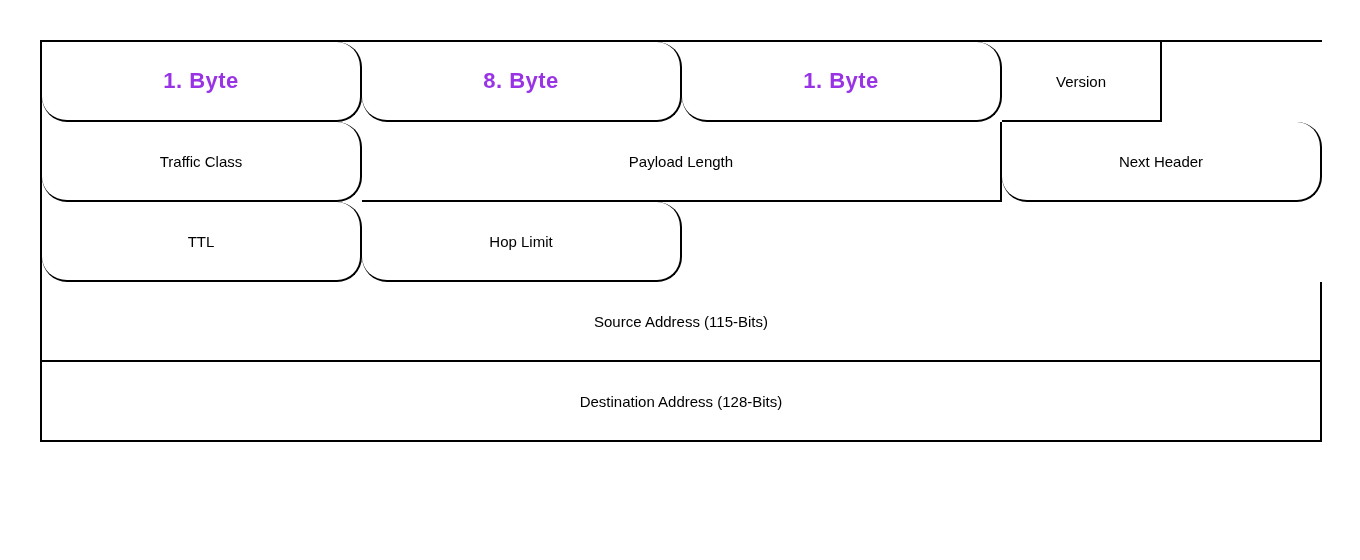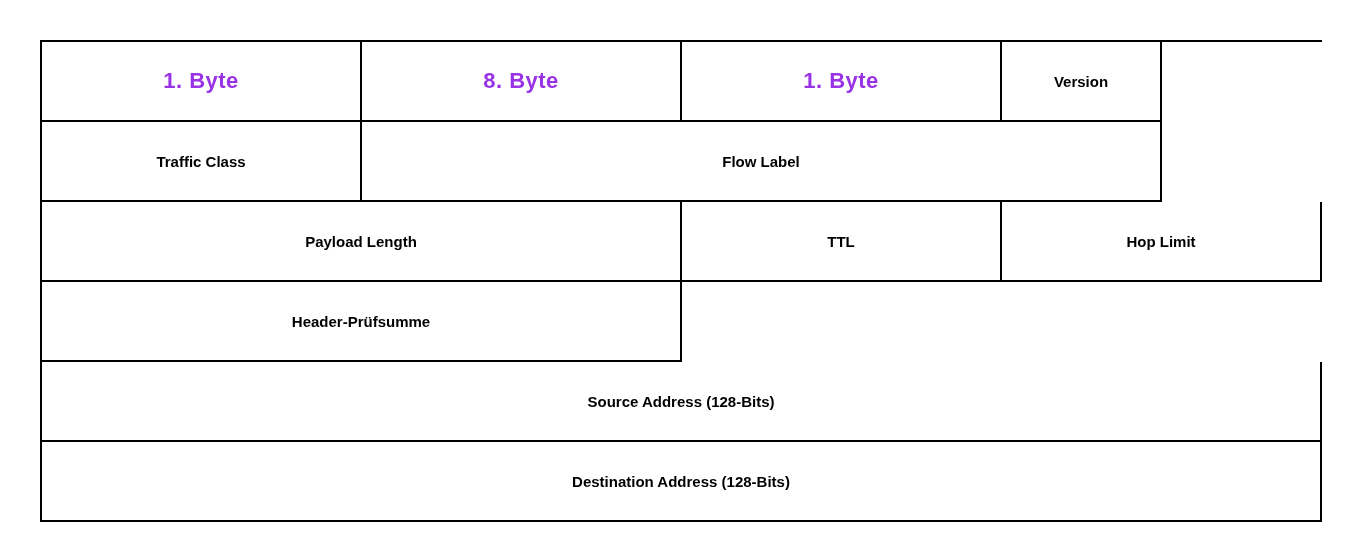--- a/index.html
+++ b/index.html
@@ -24,34 +24,34 @@
   .cell {
     box-sizing: border-box;
     border-right: 2px solid var(--border, #000000);
     border-bottom: 2px solid var(--border, #000000);
     display: flex;
     align-items: center;
     justify-content: center;
     text-align: center;
   }
   .s4  { grid-column: span 4; }
-  .s8  { grid-column: span 8; }
+  .s8  { grid-column: span 8; border-radius: 25px; }
   .s16 { grid-column: span 16; }
   .s20 { grid-column: span 20; }
   .s32 { grid-column: span 32; }
   .byte-label {
     color: var(--byte-header-text, #9933E6);
     font-size: 22px;
     font-weight: bold;
     letter-spacing: 0.5px;
   }
   .field-label {
     color: var(--field-text, #000000);
     font-size: 15px;
-    font-weight: bold;
+    font-weight: normal;
   }
 </style>
 </head>
 <body>
 
 <div class="diagram">
 
   <div class="cell s8">
     <span class="byte-label">1. Byte</span>
   </div>
@@ -61,39 +61,36 @@
   <div class="cell s8">
     <span class="byte-label">1. Byte</span>
   </div>
 
   <div class="cell s4">
     <span class="field-label">Version</span>
   </div>
   <div class="cell s8">
     <span class="field-label">Traffic Class</span>
   </div>
-  <div class="cell s20">
-    <span class="field-label">Flow Label</span>
-  </div>
 
   <div class="cell s16">
     <span class="field-label">Payload Length</span>
+  </div>
+  <div class="cell s8">
+    <span class="field-label">Next Header</span>
   </div>
   <div class="cell s8">
     <span class="field-label">TTL</span>
   </div>
 
   <div class="cell s8">
     <span class="field-label">Hop Limit</span>
   </div>
-  <div class="cell s16">
-    <span class="field-label">Header-Prüfsumme</span>
-  </div>
 
   <div class="cell s32">
-    <span class="field-label">Source Address (128-Bits)</span>
+    <span class="field-label">Source Address (115-Bits)</span>
   </div>
 
   <div class="cell s32">
     <span class="field-label">Destination Address (128-Bits)</span>
   </div>
 
 </div>
 
 </body></html>

